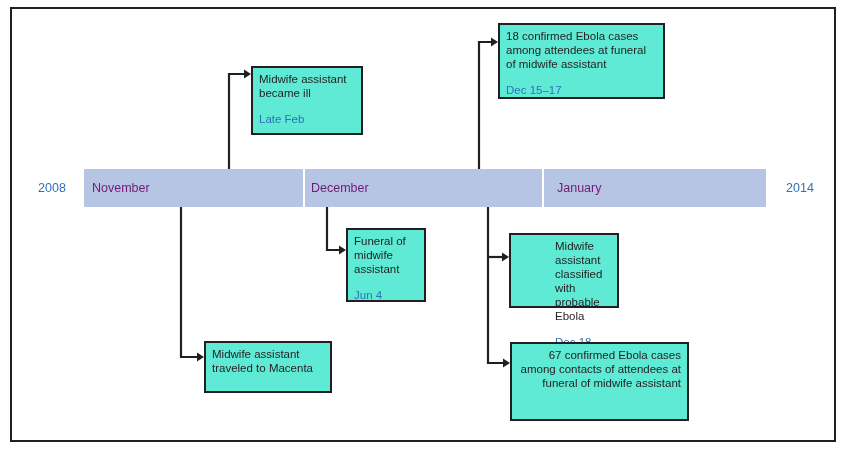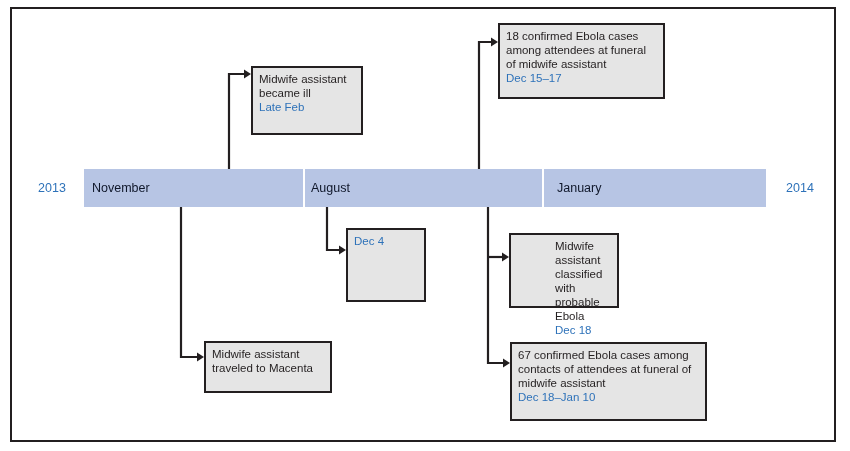--- a/index.html
+++ b/index.html
@@ -40,21 +40,21 @@
     width: 682px;
     height: 38px;
     background: #b7c5e4;
   }
   .month {
     position: absolute;
     top: 0;
     height: 36px;
     line-height: 38px;
     font-size: 12.5px;
-    color: #0f172a;
+    color: #701a75;
     white-space: nowrap;
   }
   .month-nov { left: 8px; }
   .month-dec { left: 227px; }
   .month-jan { left: 465px; margin-left: 8px; }
   .bar-divider {
     position: absolute;
     top: 0;
     width: 2px;
     height: 38px;
@@ -67,36 +67,37 @@
     width: 48px;
     text-align: center;
     font-size: 12.5px;
     color: #2e72b9;
   }
   .year-left  { left: 28px;  top: 181px; }
   .year-right { left: 776px; top: 181px; }
   .event-box {
     position: absolute;
     box-sizing: border-box;
-    background: #e5e5e5;
+    background: #5eead4;
     border: 2.5px solid #231f20;
     padding: 4px 6px;
     font-size: 11.5px;
     line-height: 1.22;
     color: #231f20;
   }
   .event-date {
     color: #2e72b9;
+    margin-top: 12px;
   }
   .box-became-ill   { left: 251px; top: 66px;  width: 112px; height: 69px; }
   .box-confirmed18  { left: 498px; top: 23px;  width: 167px; height: 76px; }
   .box-funeral      { left: 346px; top: 228px; width: 80px;  height: 74px; }
   .box-classified   { left: 509px; top: 233px; width: 110px; height: 75px; padding-left: 44px; }
   .box-macenta      { left: 204px; top: 341px; width: 128px; height: 52px; }
-  .box-confirmed67  { left: 510px; top: 342px; width: 197px; height: 79px; }
+  .box-confirmed67  { left: 510px; top: 342px; width: 179px; height: 79px; text-align: right; }
 </style>
 </head>
 <body>
 
 <div class="canvas">
 
   <div class="frame"></div>
 
   <svg class="connectors" viewBox="0 0 850 451" xmlns="http://www.w3.org/2000/svg">
     <g stroke="#231f20" stroke-width="2.2" fill="none">
@@ -110,52 +111,52 @@
     <g fill="#231f20" stroke="none">
       <polygon points="244,69.5 244,78.5 251,74"></polygon>
       <polygon points="491,37.5 491,46.5 498,42"></polygon>
       <polygon points="197,352.5 197,361.5 204,357"></polygon>
       <polygon points="339,245.5 339,254.5 346,250"></polygon>
       <polygon points="502,252.5 502,261.5 509,257"></polygon>
       <polygon points="503,358.5 503,367.5 510,363"></polygon>
     </g>
   </svg>
 
-  <div class="year year-left">2013</div>
+  <div class="year year-left">2008</div>
   <div class="year year-right">2014</div>
 
   <div class="timeline-bar">
     <div class="month month-nov">November</div>
     <div class="bar-divider divider-1"></div>
-    <div class="month month-dec">August</div>
+    <div class="month month-dec">December</div>
     <div class="bar-divider divider-2"></div>
     <div class="month month-jan">January</div>
   </div>
 
   <div class="event-box box-became-ill">
     <div class="event-text">Midwife assistant became ill</div>
     <div class="event-date">Late Feb</div>
   </div>
 
   <div class="event-box box-confirmed18">
     <div class="event-text">18 confirmed Ebola cases among attendees at funeral of midwife assistant</div>
     <div class="event-date">Dec 15–17</div>
   </div>
 
   <div class="event-box box-funeral">
-    <div class="event-date">Dec 4</div>
+    <div class="event-text">Funeral of midwife assistant</div>
+    <div class="event-date">Jun 4</div>
   </div>
 
   <div class="event-box box-classified">
     <div class="event-text">Midwife assistant classified with probable Ebola</div>
     <div class="event-date">Dec 18</div>
   </div>
 
   <div class="event-box box-macenta">
     <div class="event-text">Midwife assistant traveled to Macenta</div>
   </div>
 
   <div class="event-box box-confirmed67">
     <div class="event-text">67 confirmed Ebola cases among contacts of attendees at funeral of midwife assistant</div>
-    <div class="event-date">Dec 18–Jan 10</div>
   </div>
 
 </div>
 
 </body></html>

